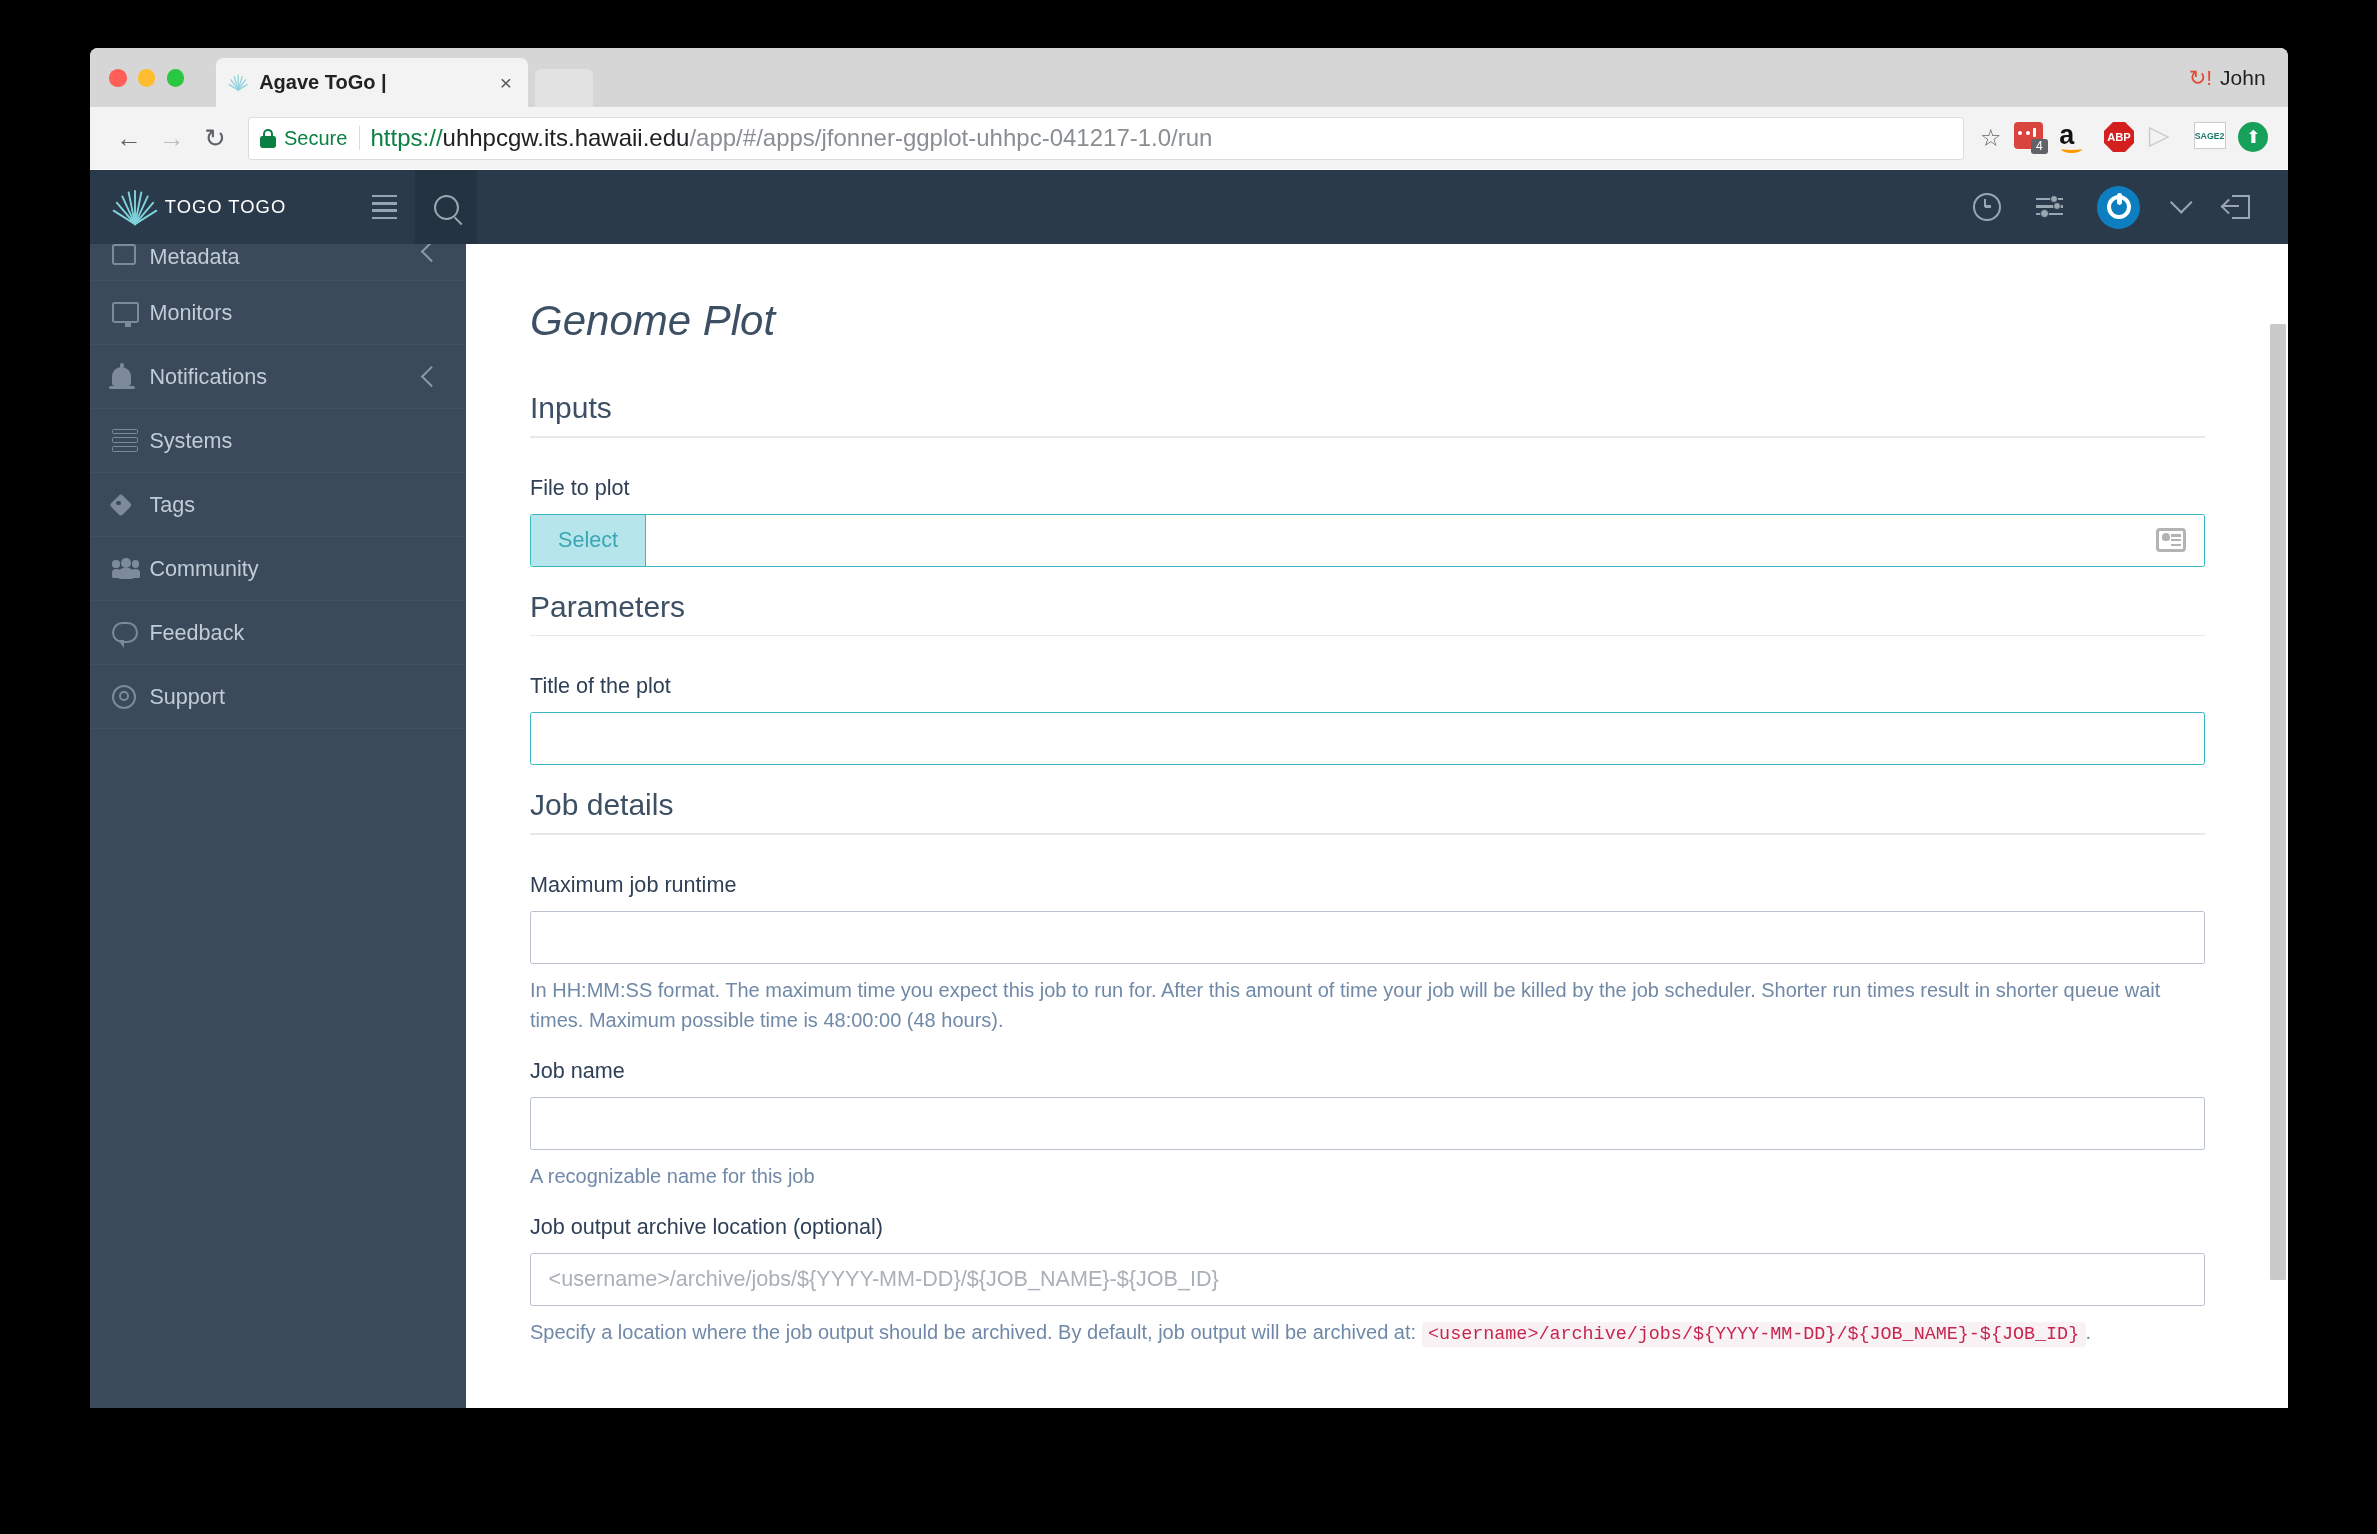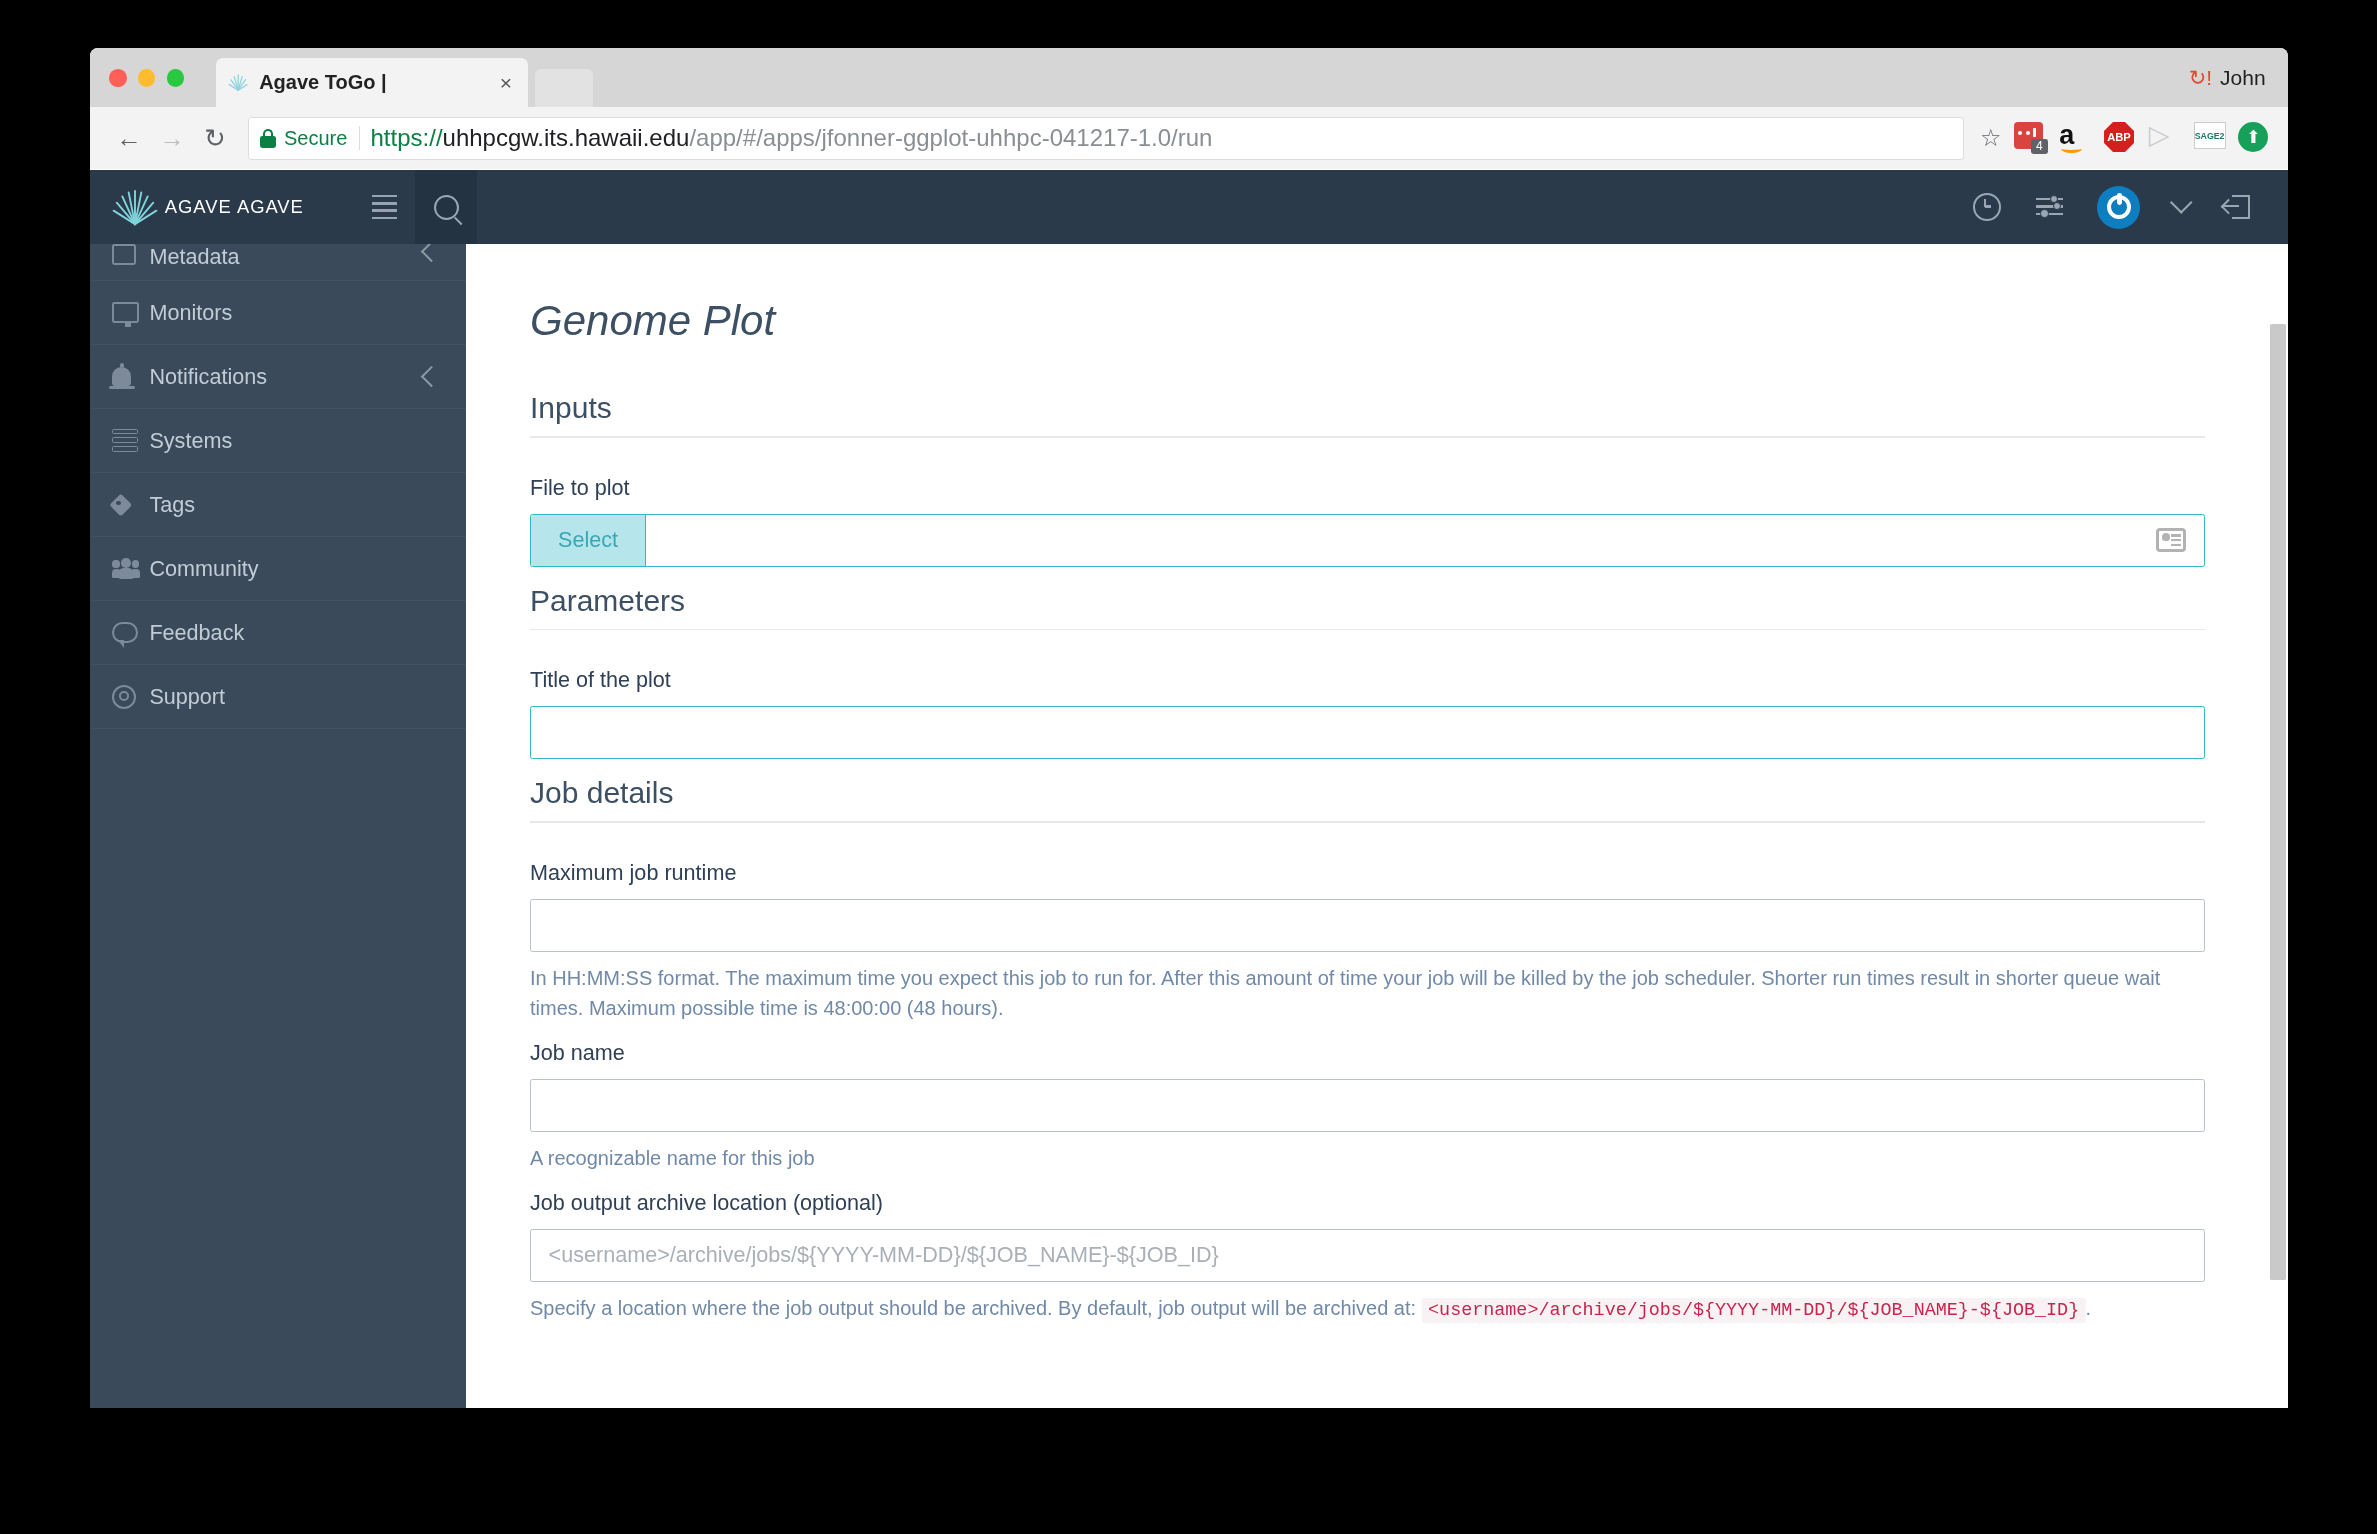--- a/index.html
+++ b/index.html
@@ -189,21 +189,21 @@
   .input-group .sel{
     background:#b6e5ec;color:#3aa7b4;font-size:21.6px;display:flex;align-items:center;
     padding:0 27px;border-right:1.6px solid #37b6c4;flex:0 0 auto;
   }
   .input-group .ig-field{flex:1;display:flex;align-items:center;padding:0 17.6px;}
   .input-group .ig-right{display:flex;align-items:center;padding-right:17.6px;}
   .ic-card{width:30px;height:24px;border:3.2px solid #b3b3b3;border-radius:4px;position:relative;box-sizing:border-box;}
   .ic-card .av{position:absolute;left:2.4px;top:2.4px;width:8px;height:8px;border-radius:50% 50% 3.2px 3.2px;background:#b3b3b3;}
   .ic-card .ln{position:absolute;right:2.4px;width:9.6px;height:2.4px;background:#b3b3b3;}
   .ic-card .ln.l1{top:3.2px;} .ic-card .ln.l2{top:8px;} .ic-card .ln.l3{top:12.8px;}
-  .field-block{margin-bottom:17px;}
+  .field-block{margin-bottom:23px;}
 
   
   .pagescroll{position:absolute;right:0;top:0;width:21px;height:100%;background:#fff;}
   .pagescroll .thumb{position:absolute;left:3.2px;top:80px;width:16px;height:956px;background:#c9c9c9;border-radius:1.6px;}
 </style>
 </head>
 <body>
 
 <div id="window">
 
@@ -295,21 +295,21 @@
               <line x1="29" y1="44" x2="37" y2="4"></line>
                 <line x1="29" y1="44" x2="13" y2="9"></line>
               <line x1="29" y1="44" x2="45" y2="9"></line>
                 <line x1="29" y1="44" x2="6" y2="17"></line>
               <line x1="29" y1="44" x2="52" y2="17"></line>
                 <line x1="29" y1="44" x2="2" y2="27"></line>
               <line x1="29" y1="44" x2="56" y2="27"></line>
             </g>
           </svg>
         </span>
-        <span class="brandtext">AGAVE AGAVE</span>
+        <span class="brandtext">TOGO TOGO</span>
       </div>
       <div class="hamb">
           <span></span>
           <span></span>
           <span></span>
           <span></span>
         </div>
       <div class="searchbtn">
           <span class="mag"></span>
         </div>

